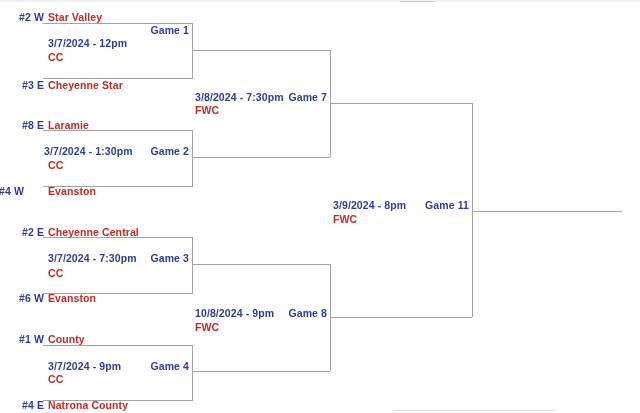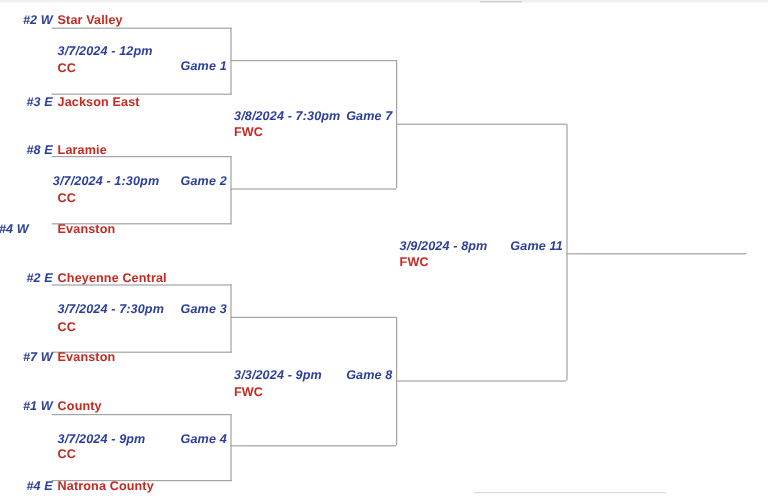--- a/index.html
+++ b/index.html
@@ -11,43 +11,43 @@
   .box {
     position:absolute;
     border-top:1px solid #a3a3a3;
     border-right:1px solid #a3a3a3;
     border-bottom:1px solid #a3a3a3;
   }
   .line { position:absolute; background:#a3a3a3; }
   .line.h { height:1px; }
   .line.v { width:1px; }
   .txt { position:absolute; white-space:nowrap; line-height:1; letter-spacing:0.1px; }
-  .blue { color:#2b3e9c;font-style:italic; }
+  .blue { color:#2b3e9c; }
   .red  { color:#c52a21; }
   .artifact { position:absolute; }
 </style>
 </head>
 <body>
 
 <div class="bracket">
 
   <div class="artifact" style="left:0;top:0;width:640px;height:2px;background:#f0f0f0"></div>
   <div class="artifact" style="left:400px;top:1px;width:35px;height:1px;background:#c9c9c9"></div>
   <div class="artifact" style="left:395px;top:410px;width:160px;height:1px;background:#dadada"></div>
 
   <div>
     <div class="box" style="left:43px;top:23px;width:149px;height:54px"></div>
     <div class="line h" style="left:192px;top:50px;width:138px"></div>
     <span class="txt blue" style="right:596px;top:12px">#2 W</span>
     <span class="txt red" style="left:48px;top:12px">Star Valley</span>
     <span class="txt blue" style="left:48px;top:38px">3/7/2024 - 12pm</span>
-    <span class="txt blue" style="right:451px;top:50px">Game 1</span>
+    <span class="txt blue" style="right:451px;top:25px">Game 1</span>
     <span class="txt red" style="left:48px;top:52px">CC</span>
     <span class="txt blue" style="right:596px;top:80px">#3 E</span>
-    <span class="txt red" style="left:48px;top:80px">Jackson East</span>
+    <span class="txt red" style="left:48px;top:80px">Cheyenne Star</span>
   </div>
 
   <div>
     <div class="box" style="left:43px;top:130px;width:149px;height:55px"></div>
     <div class="line h" style="left:192px;top:157px;width:138px"></div>
     <span class="txt blue" style="right:596px;top:120px">#8 E</span>
     <span class="txt red" style="left:48px;top:120px">Laramie</span>
     <span class="txt blue" style="left:44px;top:146px">3/7/2024 - 1:30pm</span>
     <span class="txt blue" style="right:451px;top:146px">Game 2</span>
     <span class="txt red" style="left:48px;top:160px">CC</span>
@@ -56,21 +56,21 @@
   </div>
 
   <div>
     <div class="box" style="left:43px;top:237px;width:149px;height:55px"></div>
     <div class="line h" style="left:192px;top:264px;width:138px"></div>
     <span class="txt blue" style="right:596px;top:227px">#2 E</span>
     <span class="txt red" style="left:48px;top:227px">Cheyenne Central</span>
     <span class="txt blue" style="left:48px;top:253px">3/7/2024 - 7:30pm</span>
     <span class="txt blue" style="right:451px;top:253px">Game 3</span>
     <span class="txt red" style="left:48px;top:268px">CC</span>
-    <span class="txt blue" style="right:596px;top:293px">#7 W</span>
+    <span class="txt blue" style="right:596px;top:293px">#6 W</span>
     <span class="txt red" style="left:48px;top:293px">Evanston</span>
   </div>
 
   <div>
     <div class="box" style="left:43px;top:345px;width:149px;height:54px"></div>
     <div class="line h" style="left:192px;top:371px;width:138px"></div>
     <span class="txt blue" style="right:596px;top:334px">#1 W</span>
     <span class="txt red" style="left:48px;top:334px">County</span>
     <span class="txt blue" style="left:48px;top:361px">3/7/2024 - 9pm</span>
     <span class="txt blue" style="right:451px;top:361px">Game 4</span>
@@ -83,21 +83,21 @@
     <div class="line v" style="left:330px;top:50px;height:107px"></div>
     <div class="line h" style="left:330px;top:103px;width:142px"></div>
     <span class="txt blue" style="left:195px;top:92px">3/8/2024 - 7:30pm</span>
     <span class="txt blue" style="right:313px;top:92px">Game 7</span>
     <span class="txt red" style="left:195px;top:105px">FWC</span>
   </div>
 
   <div>
     <div class="line v" style="left:330px;top:264px;height:107px"></div>
     <div class="line h" style="left:330px;top:317px;width:142px"></div>
-    <span class="txt blue" style="left:195px;top:308px">3/3/2024 - 9pm</span>
+    <span class="txt blue" style="left:195px;top:308px">10/8/2024 - 9pm</span>
     <span class="txt blue" style="right:313px;top:308px">Game 8</span>
     <span class="txt red" style="left:195px;top:322px">FWC</span>
   </div>
 
   <div>
     <div class="line v" style="left:472px;top:103px;height:214px"></div>
     <div class="line h" style="left:472px;top:211px;width:150px"></div>
     <span class="txt blue" style="left:333px;top:200px">3/9/2024 - 8pm</span>
     <span class="txt blue" style="right:171px;top:200px">Game 11</span>
     <span class="txt red" style="left:333px;top:214px">FWC</span>

